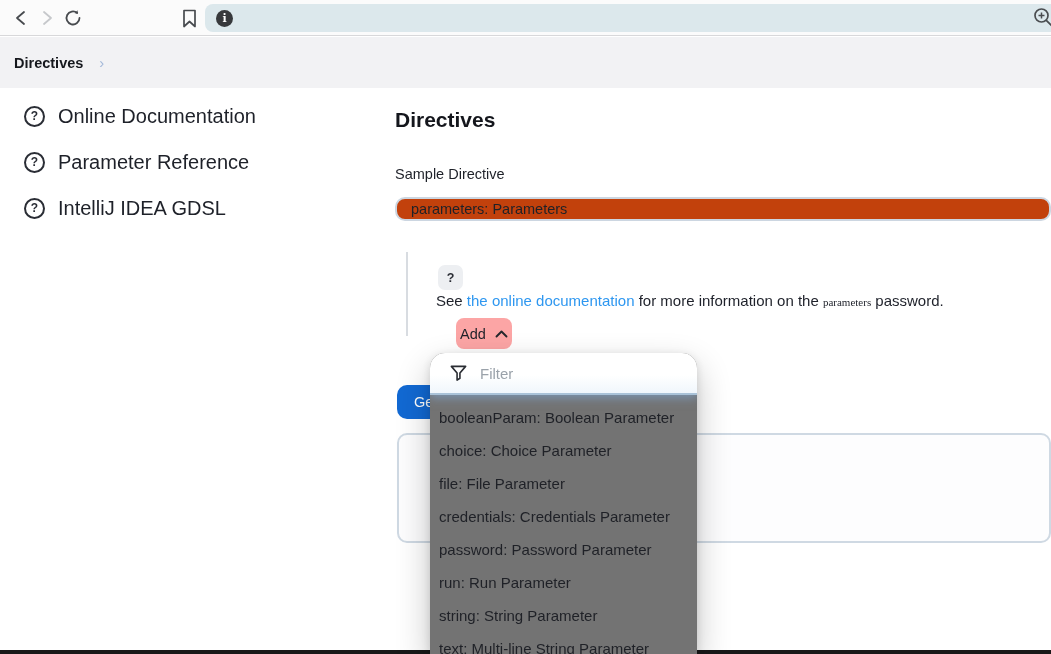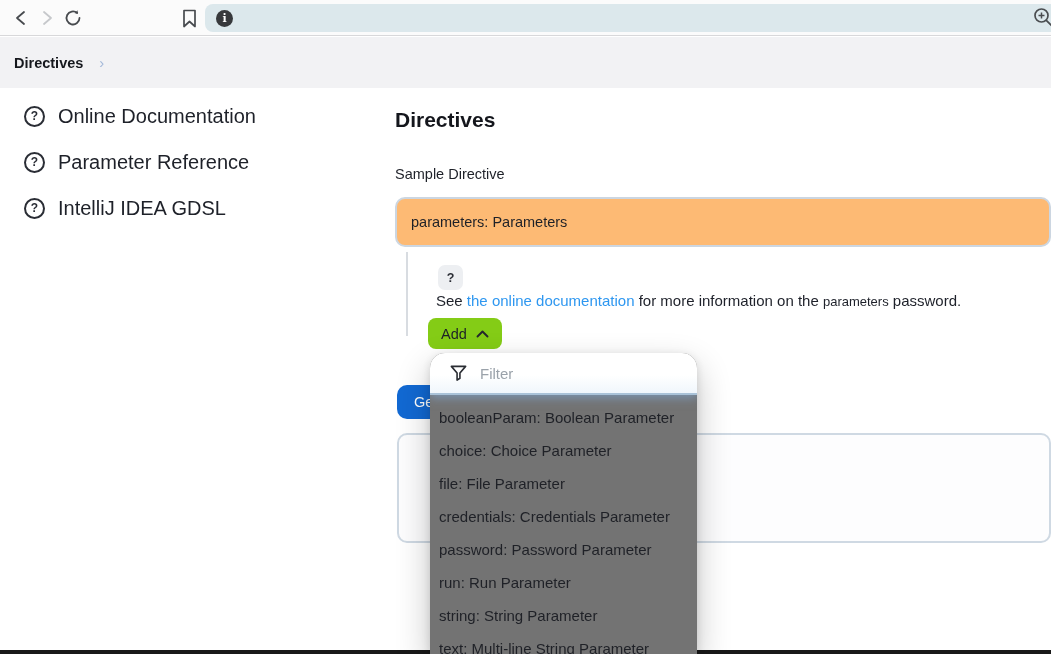--- a/index.html
+++ b/index.html
@@ -25,31 +25,31 @@
   .crumb-chevron { margin-left:16px; color:#a3b8d9; font-size:15px; }
 
   
   .side-item { position:absolute; left:24px; height:24px; display:flex; align-items:center; cursor:pointer; }
   .q-circle { width:21px; height:21px; border:2px solid #2a2d35; border-radius:50%; display:flex; align-items:center; justify-content:center; font-size:12px; font-weight:bold; color:#2a2d35; flex:0 0 auto; }
   .side-label { margin-left:13px; font-size:20px; color:#1e2129; white-space:nowrap; }
 
   
   .page-title { position:absolute; left:395px; top:108px; font-size:21px; font-weight:bold; color:#14161c; }
   .field-label { position:absolute; left:395px; top:166px; font-size:14.5px; color:#1e2129; }
-  .select-box { position:absolute; left:395px; top:197px; width:656px; height:50px; background:#fdba74; border:2px solid #ccd6e1; border-radius:10px; display:flex; align-items:center; cursor:pointer; }
+  .select-box { position:absolute; left:395px; top:197px; width:656px; height:24px; background:#c2410c; border:2px solid #ccd6e1; border-radius:10px; display:flex; align-items:center; cursor:pointer; }
   .select-value { margin-left:14px; font-size:14.5px; color:#1f2127; }
 
   .indent-line { position:absolute; left:406px; top:252px; width:2px; height:84px; background:#d8dce1; }
 
   .help-chip { position:absolute; left:438px; top:265px; width:25px; height:25px; background:#edeff2; border-radius:7px; font-size:12.5px; font-weight:bold; color:#2a2d35; display:flex; align-items:center; justify-content:center; cursor:pointer; }
   .help-line { position:absolute; left:436px; top:292px; font-size:15px; color:#1e212a; white-space:nowrap; }
   .help-link { color:#2e97f0; text-decoration:none; cursor:pointer; }
-  .code-frag { font-family:Liberation Sans, sans-serif; font-size:13px; }
+  .code-frag { font-family:Liberation Serif, serif; font-size:11px; }
 
-  .add-btn { position:absolute; left:428px; top:318px; width:74px; height:31px; background:#84cc16; border:none; border-radius:8px; display:flex; align-items:center; justify-content:center; gap:9px; cursor:pointer; font-size:14.5px; color:#1e2129; }
+  .add-btn { position:absolute; left:456px; top:318px; width:56px; height:31px; background:#fca5a5; border:none; border-radius:8px; display:flex; align-items:center; justify-content:center; gap:9px; cursor:pointer; font-size:14.5px; color:#1e2129; }
 
   .generate-btn { position:absolute; left:397px; top:385px; height:34px; width:180px; background:#1269d3; color:#ffffff; border:none; border-radius:10px; font-size:14.5px; text-align:left; padding-left:17px; z-index:1; cursor:pointer; }
 
   .result-box { position:absolute; left:397px; top:433px; width:654px; height:110px; background:#fdfdfe; border:2px solid #cfd9e3; border-radius:10px; z-index:0; }
 
   .bottom-strip { position:absolute; left:0; top:650px; width:1051px; height:4px; background:#191919; z-index:2; }
 
   
   .dropdown { position:absolute; left:430px; top:353px; width:267px; height:301px; background:#737373; border-radius:15px 15px 0 0; box-shadow:0 14px 34px rgba(0,0,0,.24), 0 2px 8px rgba(0,0,0,.12); z-index:5; overflow:hidden; }
   .dd-filter { height:42px; display:flex; align-items:center; border-bottom:2px solid #a9c2d8; box-shadow:0 3px 9px rgba(130,175,225,.55); background:linear-gradient(180deg,#ffffff 55%, #f0f6fc 100%); position:relative; z-index:2; }

